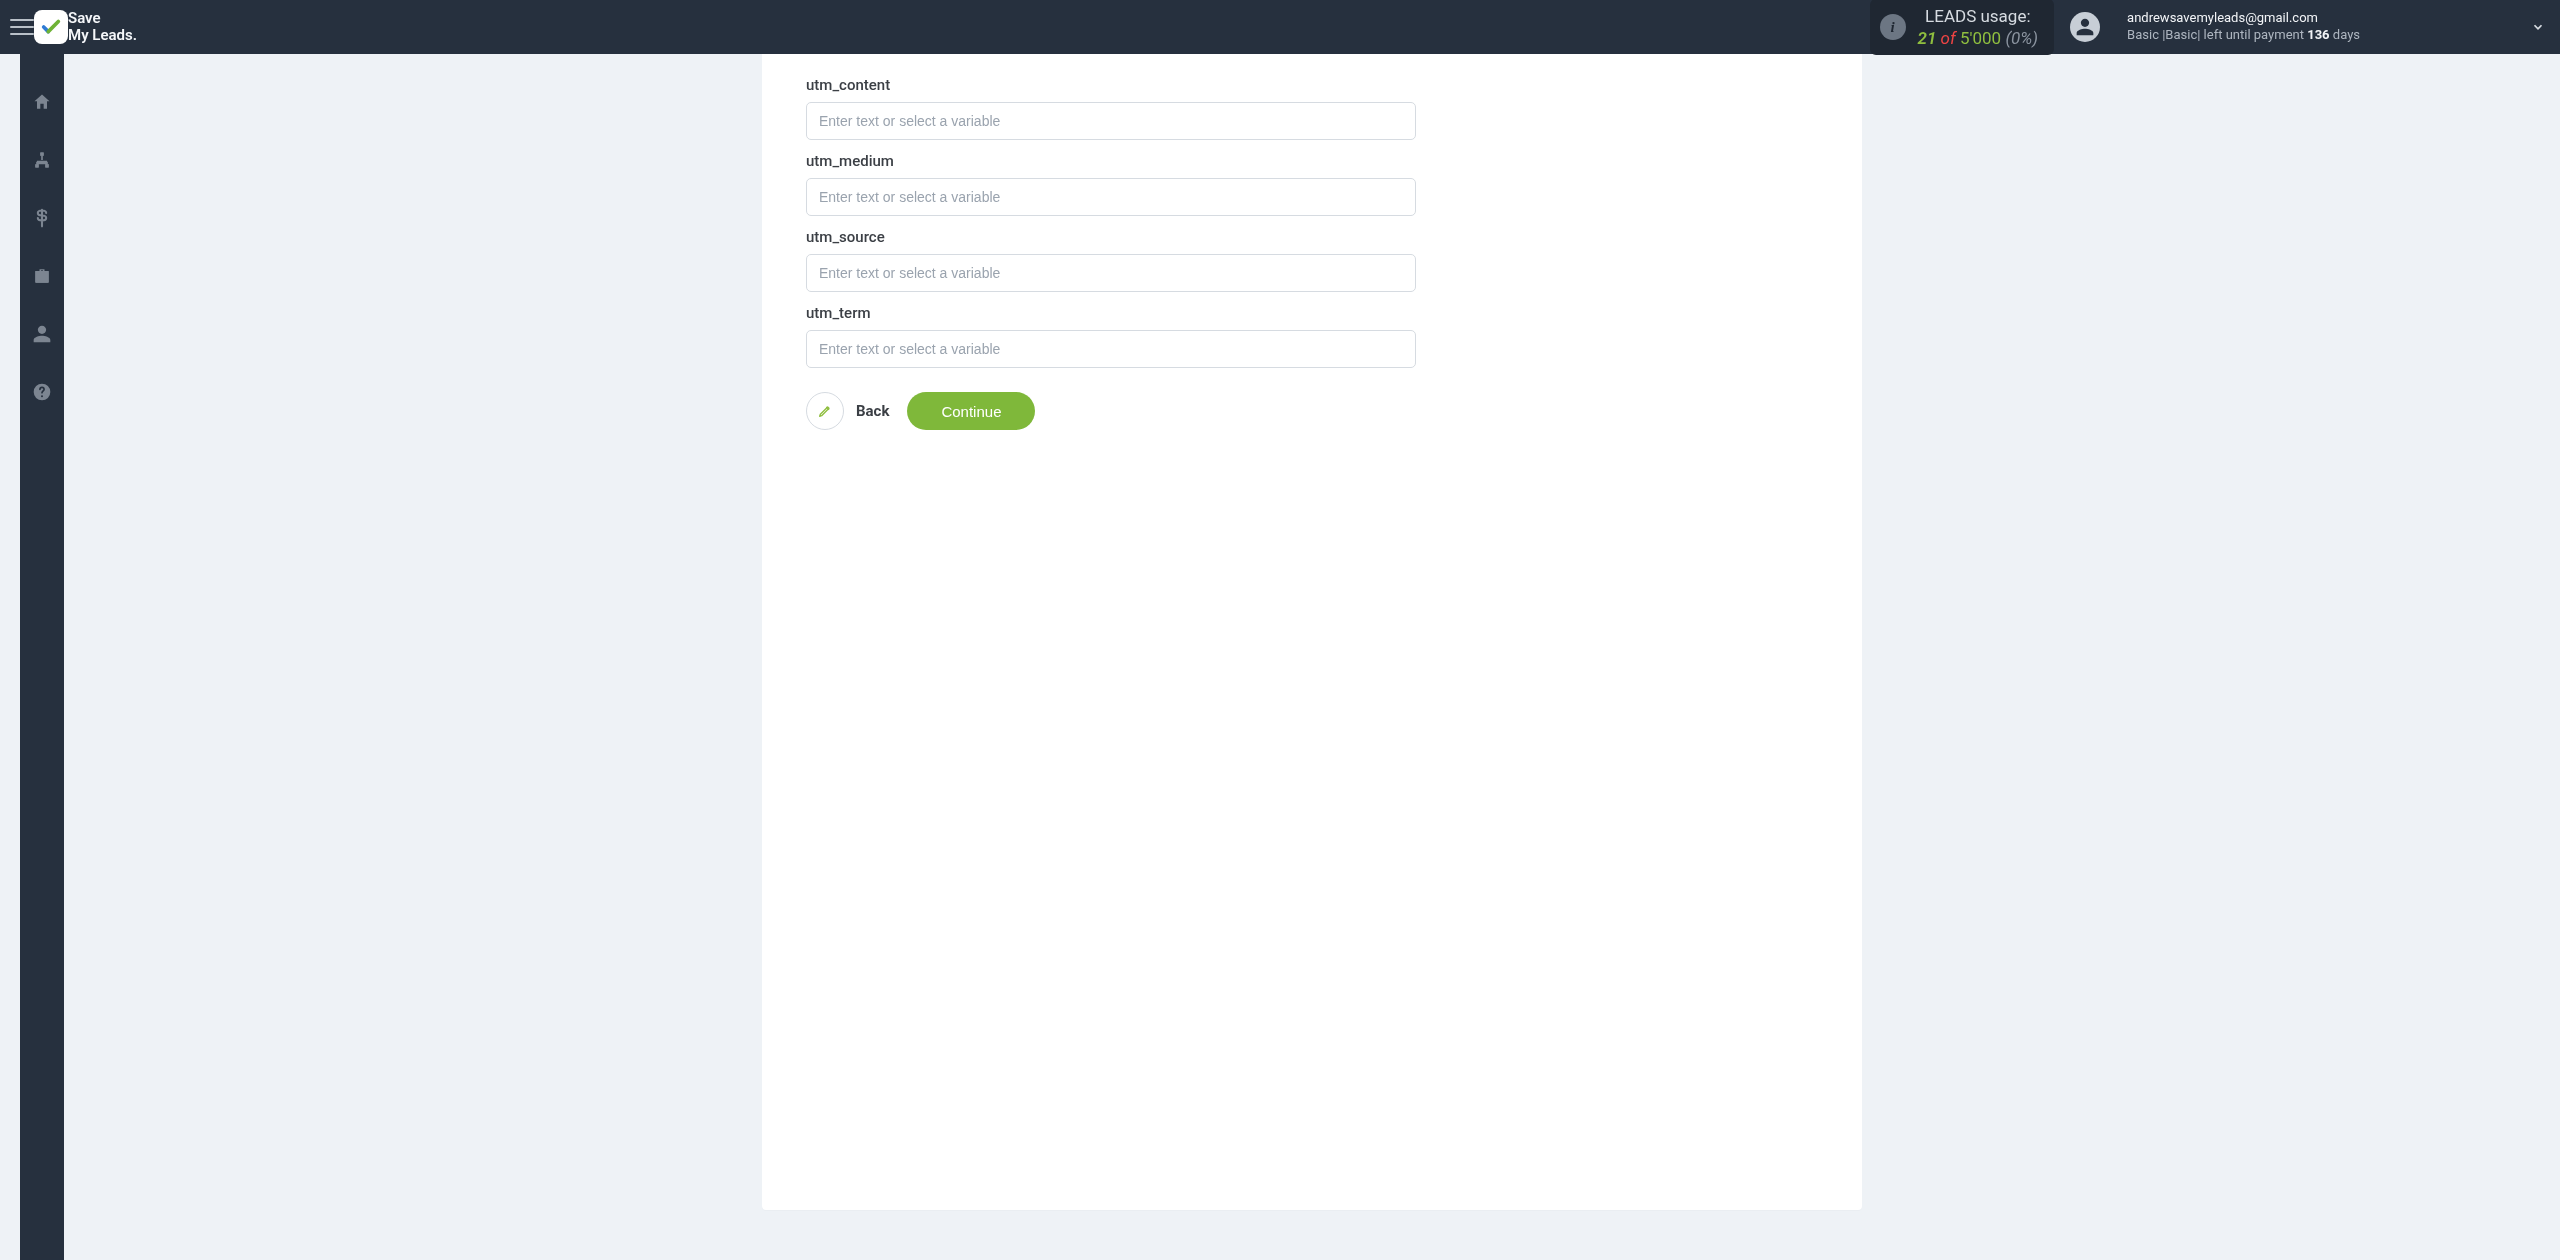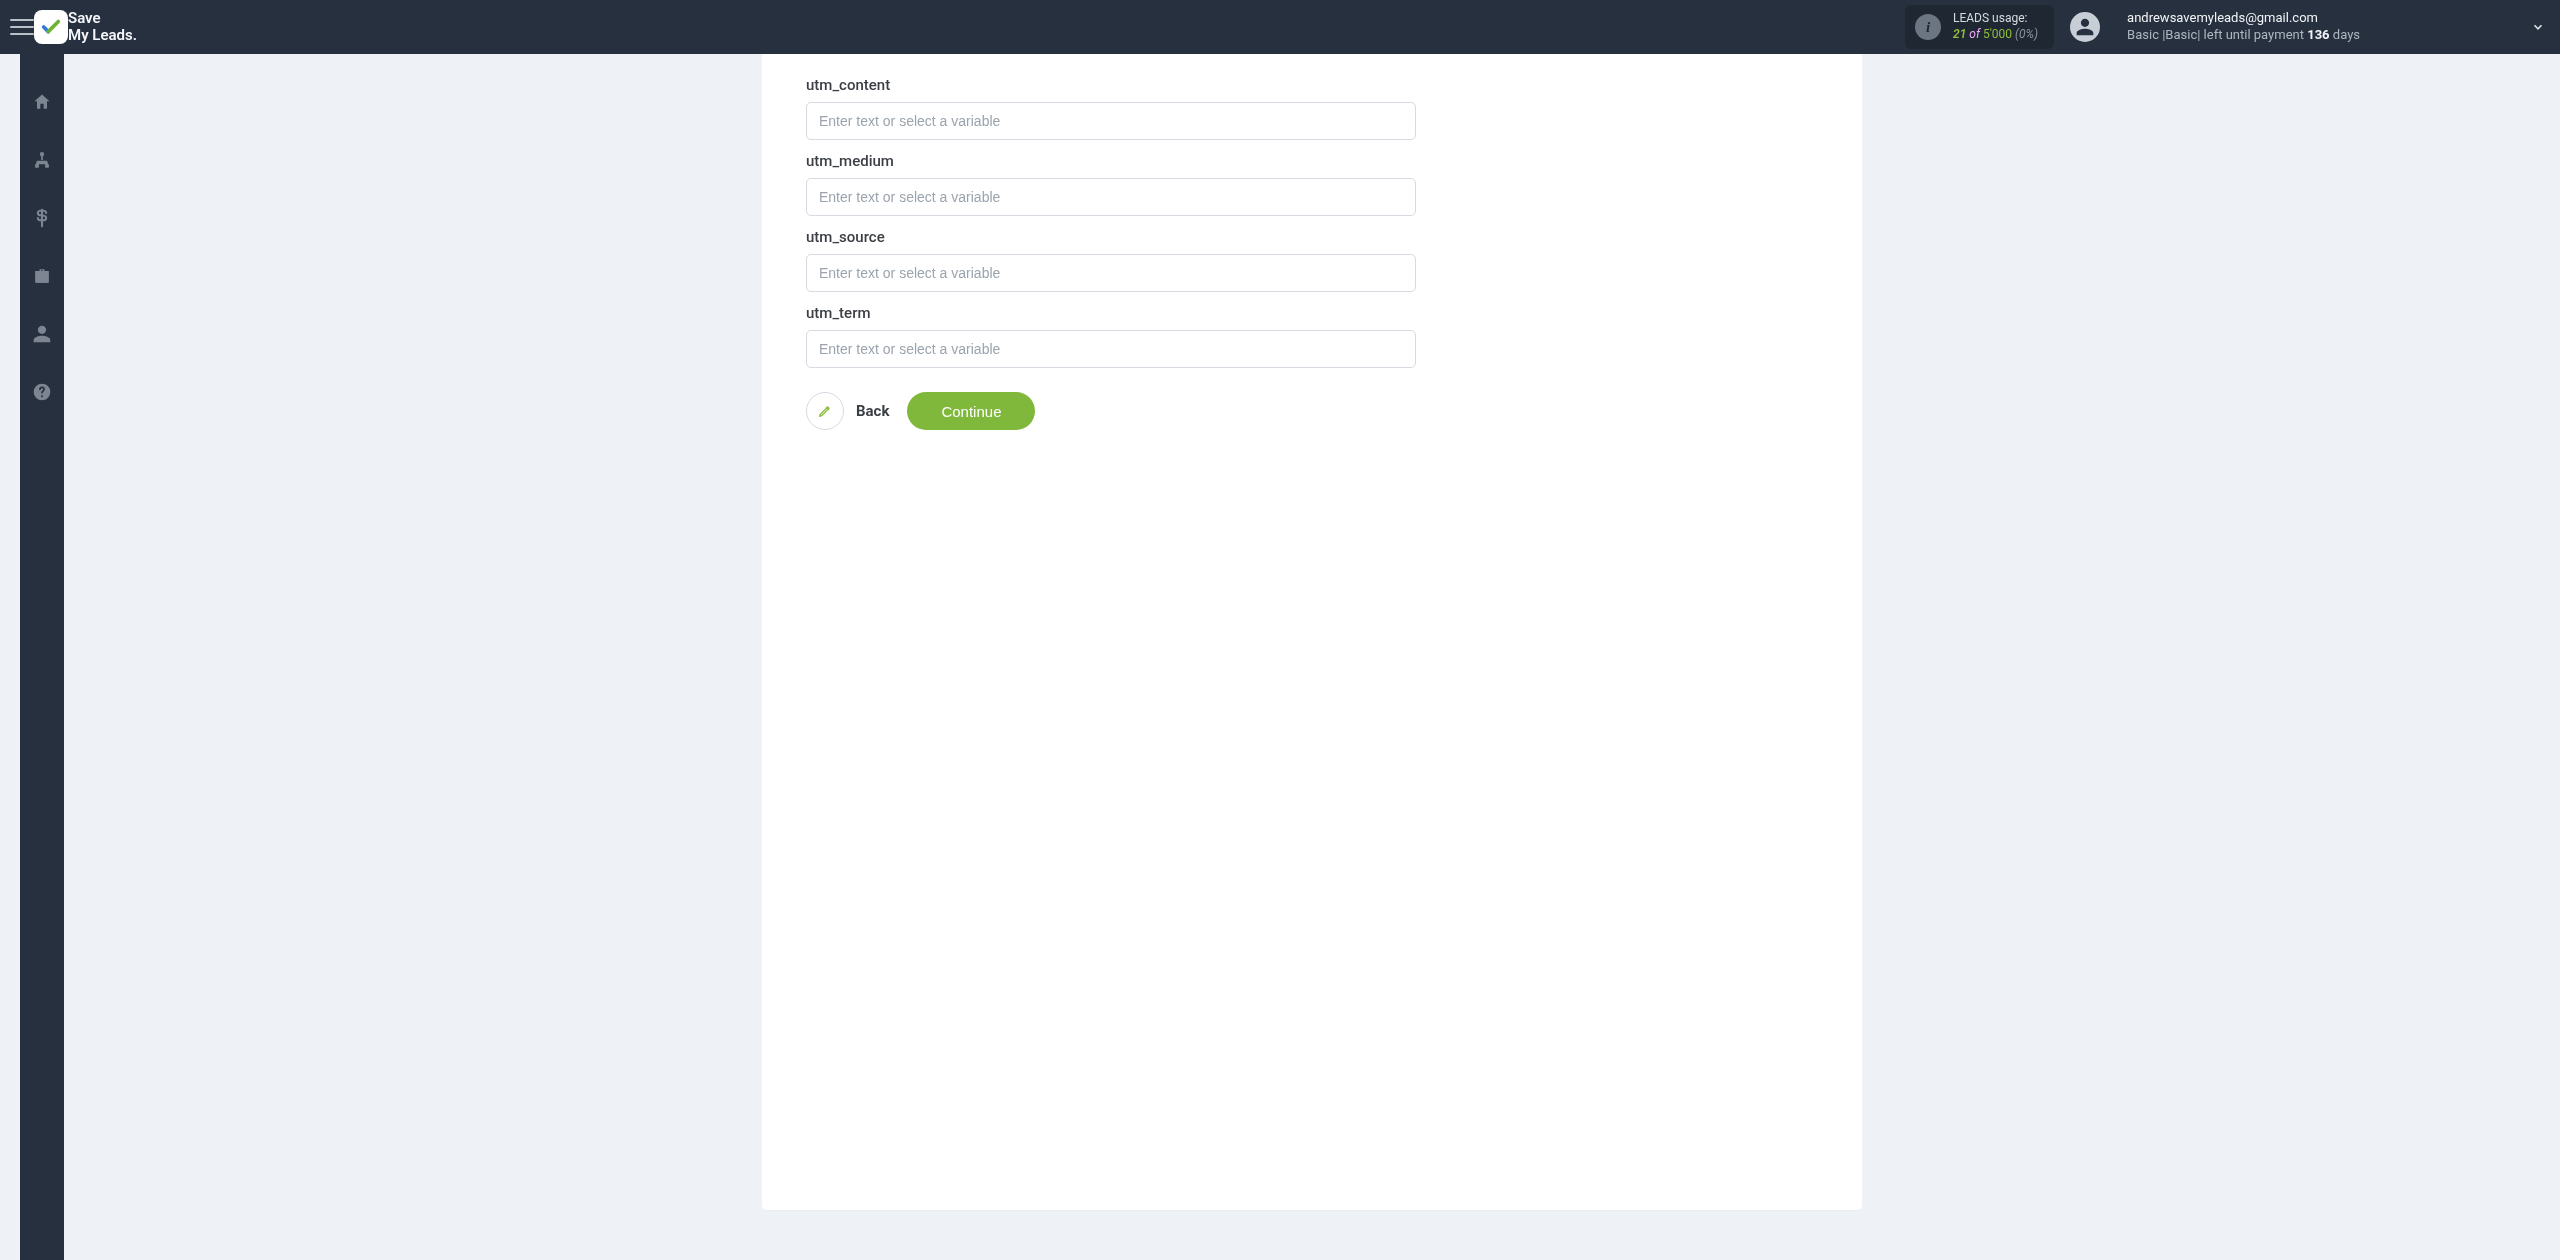--- a/index.html
+++ b/index.html
@@ -51,24 +51,24 @@
       padding:6px 16px 6px 10px;
       display:flex; align-items:center; gap:12px;
       margin-right:16px;
     }
     .leads-usage .info-badge {
       width:26px; height:26px; border-radius:50%;
       background:#6c7683; color:#1f2732;
       display:flex; align-items:center; justify-content:center;
       font-weight:700; font-size:15px; font-style:italic; font-family: Georgia, serif;
     }
-    .leads-usage .usage-text { font-size:12px; line-height:1.3; }
+    .leads-usage .usage-text { font-size:17px; line-height:1.3;text-align:center; }
     .usage-label { color:#d6dbe1; }
     .usage-count { color:#8fbe3f; font-weight:600;font-style:italic; }
-    .usage-of { color:#f0abfc; font-style:italic; }
+    .usage-of { color:#ef4444; font-style:italic; }
     .usage-total { color:#8fbe3f; }
     .usage-pct { color:#8a939f; font-style:italic; }
     .account {
       display:flex; align-items:center; gap:27px;
     }
     .avatar {
       width:30px; height:30px; border-radius:50%;
       background:#c7ced6;
       display:flex; align-items:center; justify-content:center;
     }

